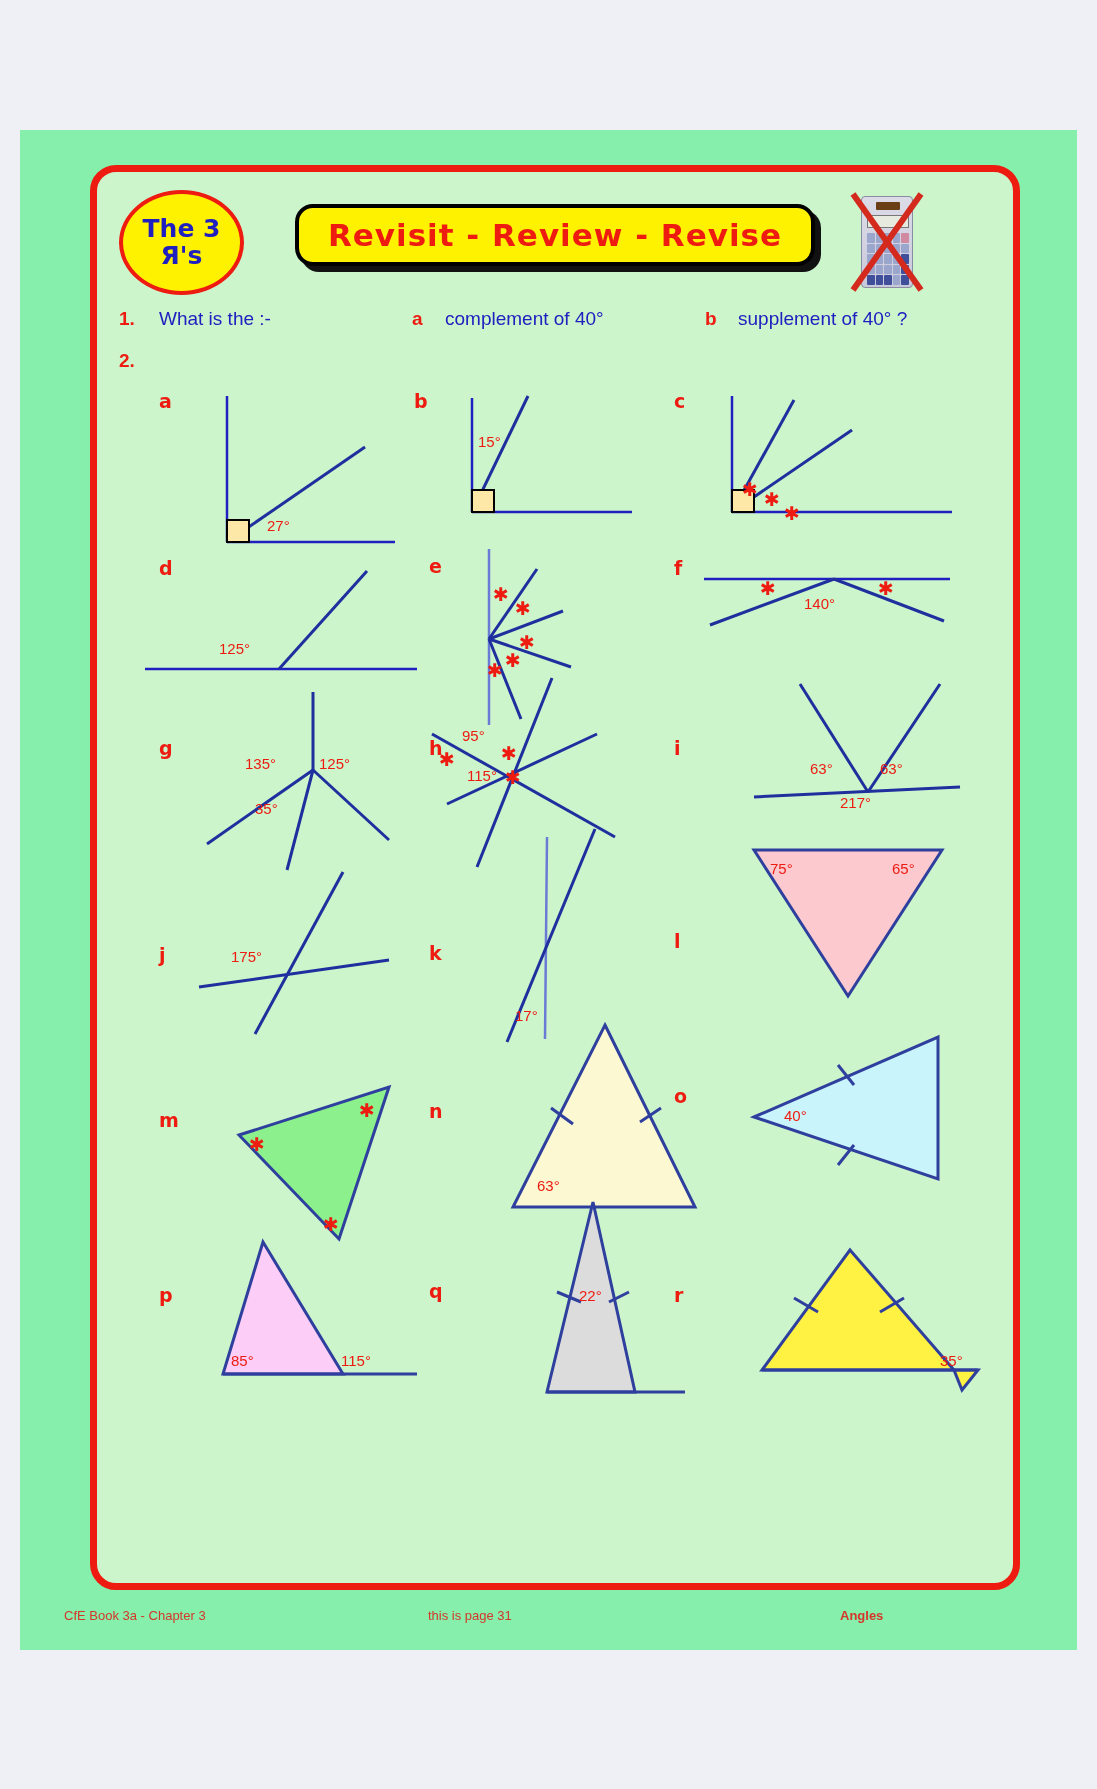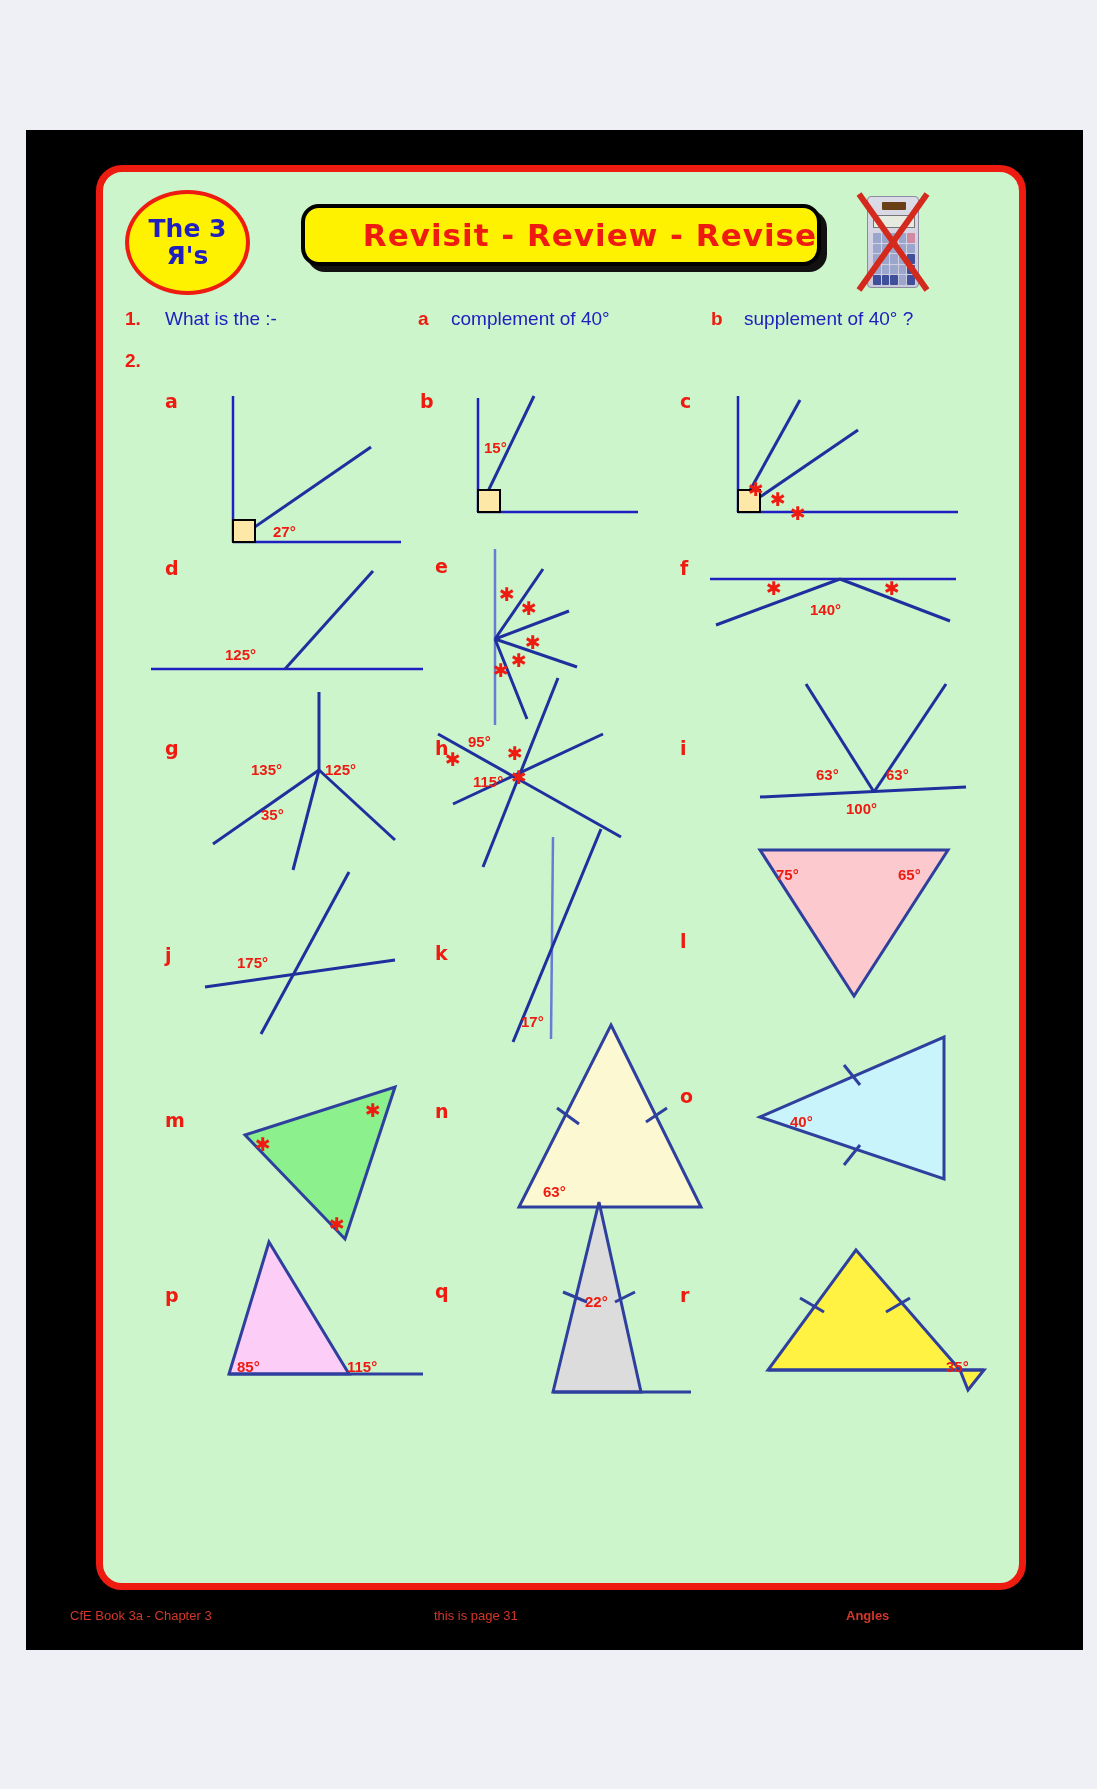--- a/index.html
+++ b/index.html
@@ -9,23 +9,23 @@
     font-family: "Liberation Sans", sans-serif;
   }
   .page {
     position: relative;
     width: 1097px; height: 1789px;
     background: #eef0f5;
     overflow: hidden;
   }
   .paper {
     position: absolute;
-    left: 26px; top: 130px;
+    left: 20px; top: 130px;
     width: 1057px; height: 1520px;
-    background: #000000;
+    background: #86efac;
   }
   .sheet {
     position: absolute;
     left: 70px; top: 35px;
     width: 930px; height: 1425px;
     background: #ccf5cc;
     border: 7px solid #ee1b11;
     border-radius: 26px;
   }
   
@@ -48,21 +48,21 @@
   }
   .three-rs .r2 { transform: scaleX(1); }
   .banner {
     position: absolute;
     left: 198px; top: 32px;
     width: 520px; height: 62px;
     background: #fff200;
     border: 4px solid #000;
     border-radius: 18px;
     box-shadow: 6px 6px 0 #111;
-    display: flex; align-items: center; justify-content: flex-end;
+    display: flex; align-items: center; justify-content: center;
   }
   .banner span {
     color: #ee1b11;
     font-weight: bold;
     font-size: 31px;
     letter-spacing: 1px;
     font-family: "DejaVu Sans", sans-serif;
   }
   .calc-wrap {
     position: absolute;
@@ -103,24 +103,23 @@
   .red { color: #ee1b11; font-weight: bold; }
   
   .cell { position: absolute; }
   .lbl {
     position: absolute;
     color: #ee1b11; font-weight: bold; font-size: 19px;
     font-family: "DejaVu Sans", sans-serif;
   }
   .ang {
     position: absolute;
-    color: #ee1b11; font-size: 15px; font-weight: bold;
+    color: #ee1b11; font-size: 15px; font-weight: normal;
     white-space: nowrap;
     font-family: "Liberation Sans", sans-serif;
-    margin-top: 6px;
   }
   .star {
     position: absolute; color: #ee1b11; font-size: 19px;
     line-height: 1; font-family: "DejaVu Sans", sans-serif;
   }
   svg { position: absolute; left: 0; top: 0; overflow: visible; }
   
   .footer { position: absolute; font-size: 13px; color: #d4372a; }
   .footer.bold { font-weight: bold; }
 </style>
@@ -297,21 +296,21 @@
 
     <div class="cell" style="left:545px; top:510px; width:340px; height:180px;">
       <div class="lbl" style="left:32px; top:55px;">i</div>
       <svg width="340" height="180">
         <line x1="112" y1="115" x2="318" y2="105" stroke="#1f2f9e" stroke-width="3"></line>
         <line x1="226" y1="110" x2="158" y2="2" stroke="#1f2f9e" stroke-width="3"></line>
         <line x1="226" y1="110" x2="298" y2="2" stroke="#1f2f9e" stroke-width="3"></line>
       </svg>
       <div class="ang" style="left:168px; top:78px;">63°</div>
       <div class="ang" style="left:238px; top:78px;">63°</div>
-      <div class="ang" style="left:198px; top:112px;">100°</div>
+      <div class="ang" style="left:198px; top:112px;">217°</div>
     </div>
 
     <div class="cell" style="left:30px; top:690px; width:300px; height:180px;">
       <div class="lbl" style="left:32px; top:82px;">j</div>
       <svg width="300" height="180">
         <line x1="72" y1="125" x2="262" y2="98" stroke="#1f2f9e" stroke-width="3"></line>
         <line x1="216" y1="10" x2="128" y2="172" stroke="#1f2f9e" stroke-width="3"></line>
       </svg>
       <div class="ang" style="left:104px; top:86px;">175°</div>
     </div>

